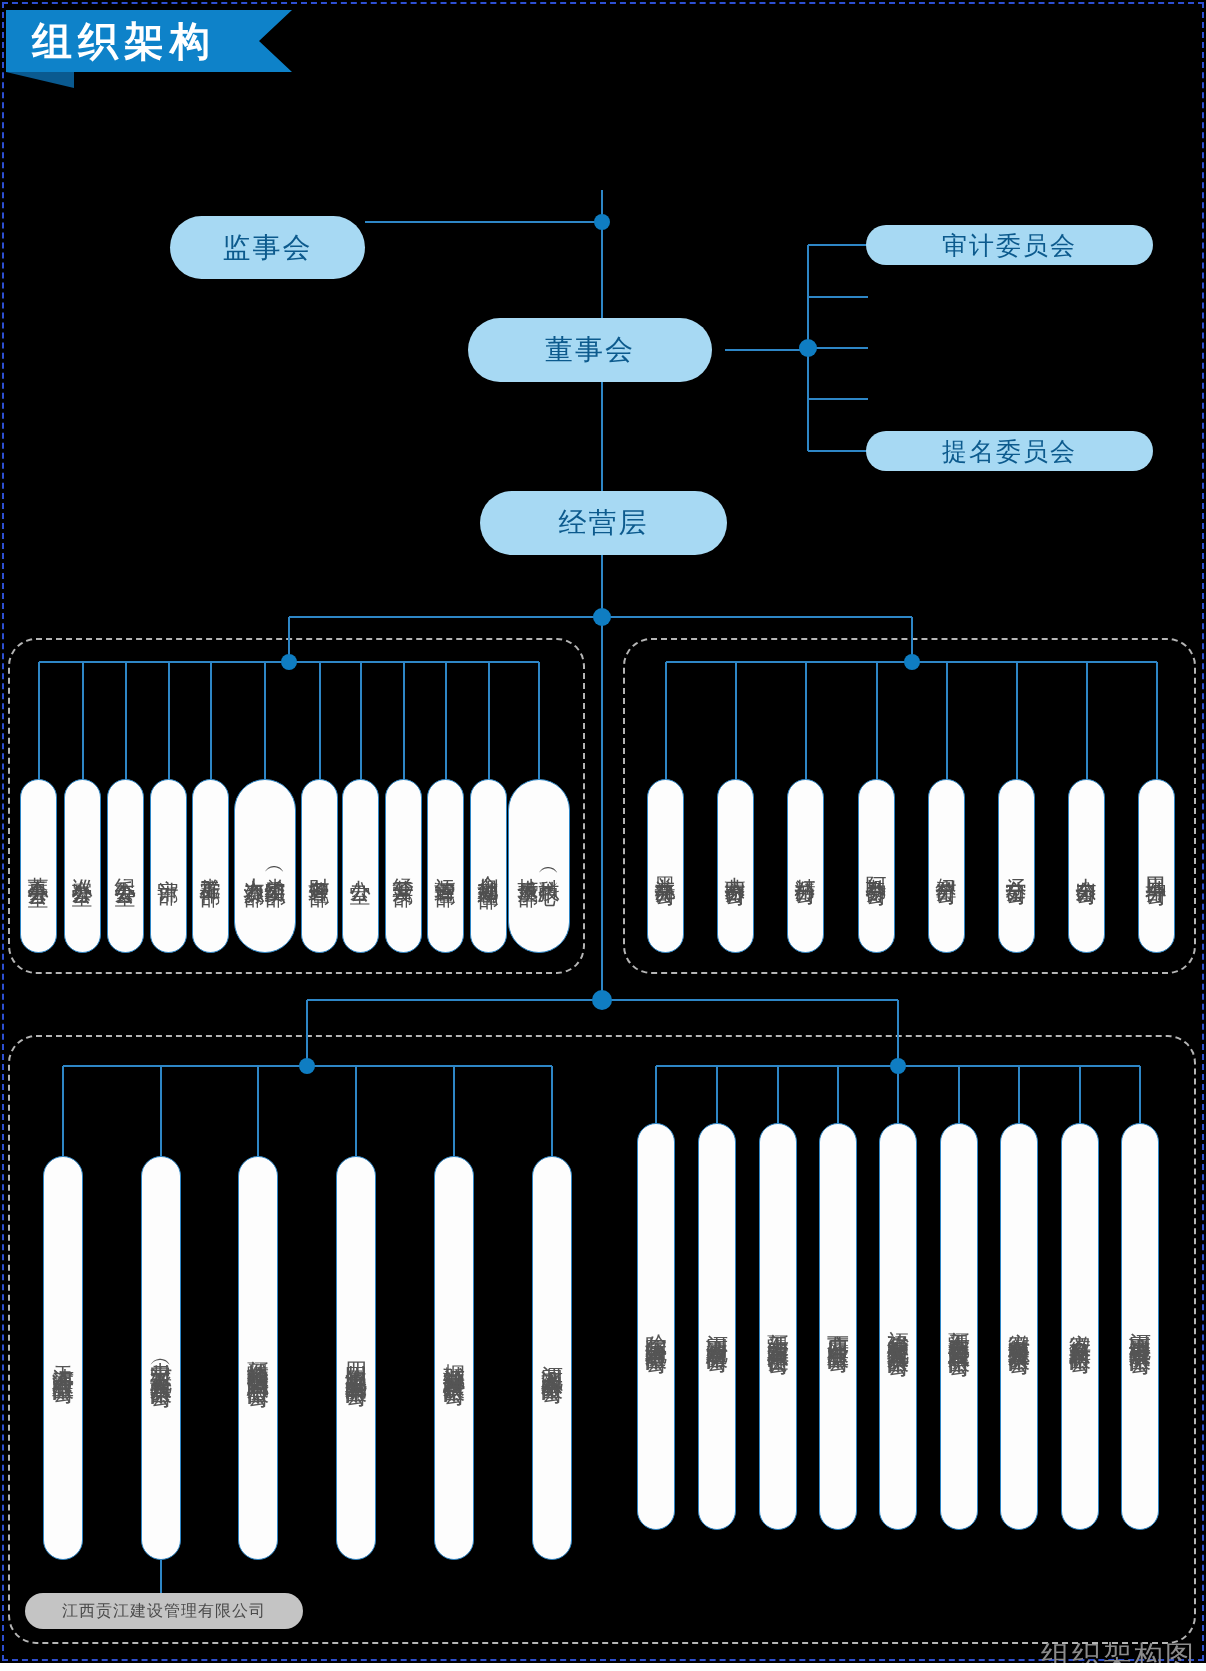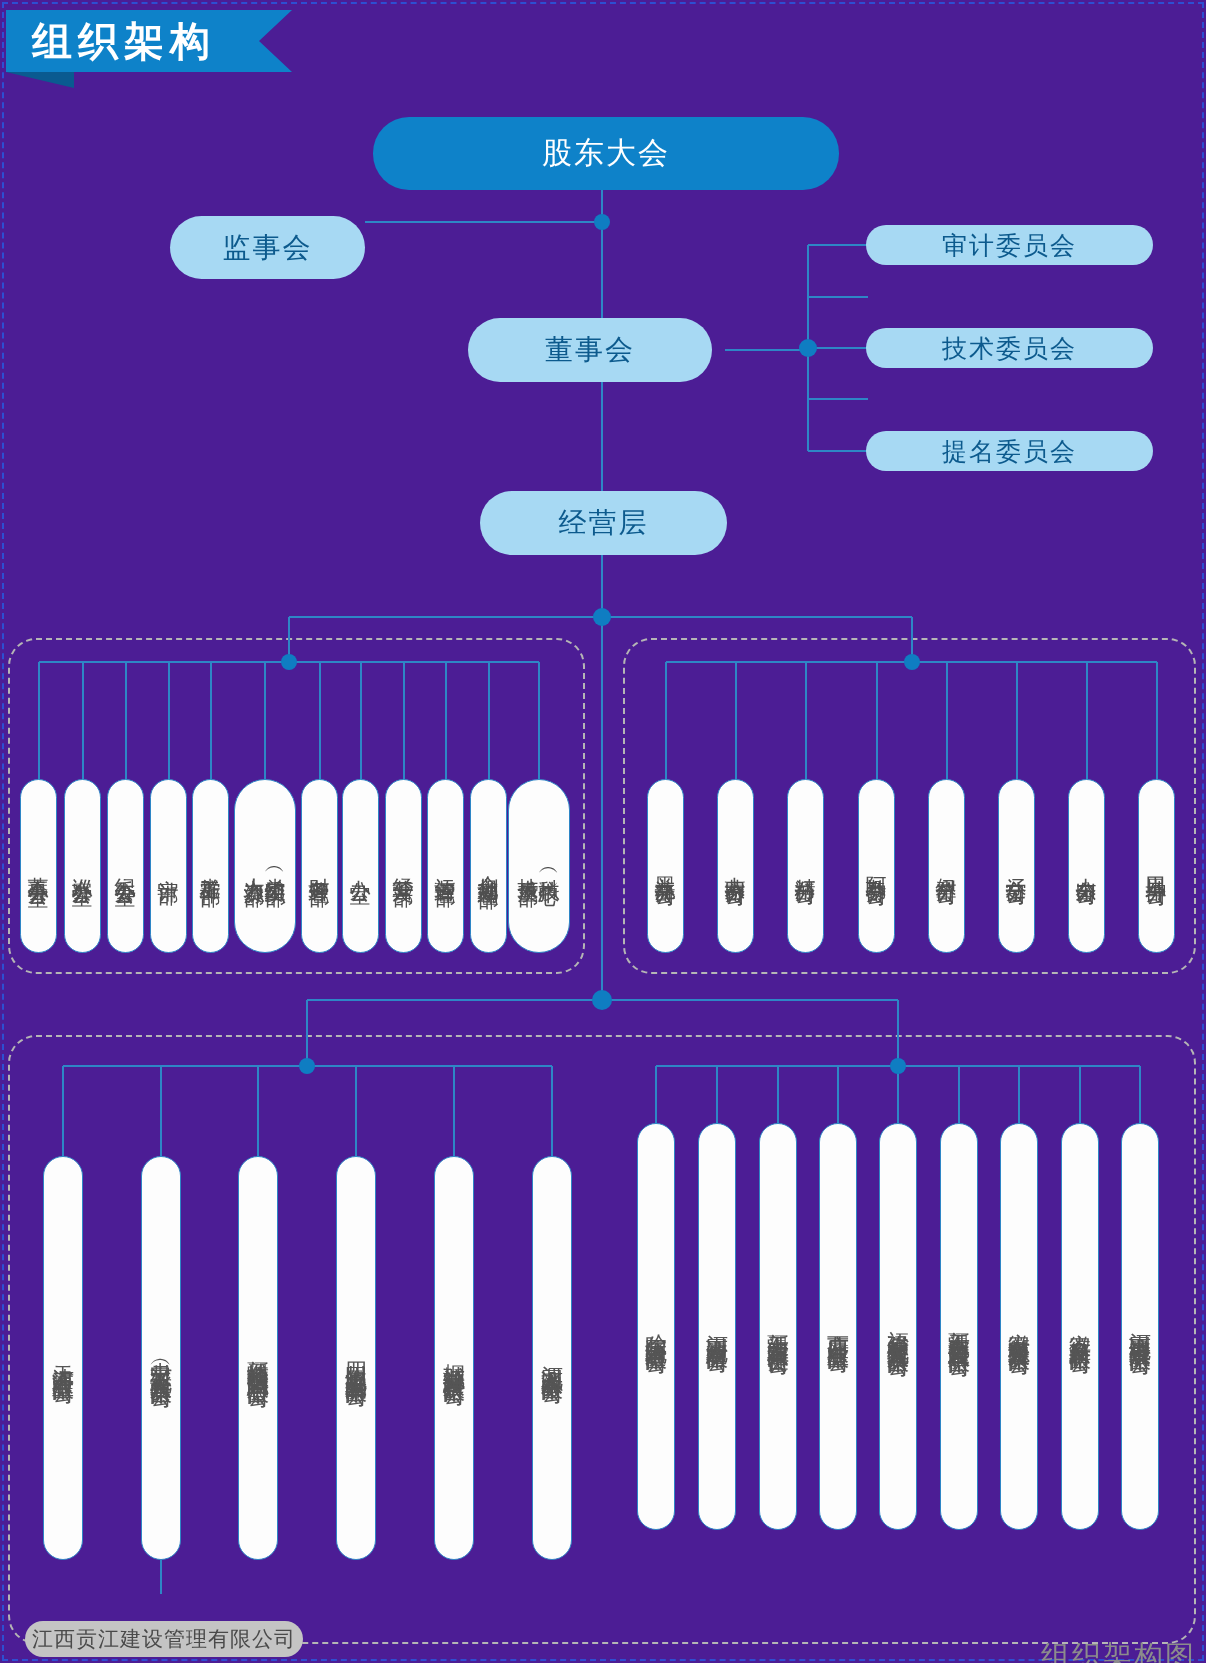--- a/index.html
+++ b/index.html
@@ -1,16 +1,16 @@
 <!DOCTYPE html>
 <html><head>
 <meta charset="utf-8">
 <style>
   html,body{margin:0;padding:0;background:#ffffff;}
-  .page{position:relative;width:1206px;height:1663px;background:#4c1d95;overflow:hidden;
+  .page{position:relative;width:1206px;height:1663px;background:#000000;overflow:hidden;
         font-family:"Liberation Sans","DejaVu Sans",sans-serif;}
   .page-border{position:absolute;inset:2px;border:2px dashed #2d4fd2;pointer-events:none;z-index:0;}
   
   .banner{position:absolute;left:6px;top:10px;width:286px;height:62px;background:#0e82c9;
           clip-path:polygon(0 0,100% 0,calc(100% - 33px) 50%,100% 100%,0 100%);
           display:flex;align-items:center;z-index:5;}
   .banner-text{color:#fff;font-size:40px;font-weight:bold;letter-spacing:6px;padding-left:26px;}
   .banner-fold{position:absolute;left:6px;top:72px;width:68px;height:16px;background:#0a5a90;
           clip-path:polygon(0 0,100% 0,100% 100%);z-index:4;}
   
@@ -27,21 +27,21 @@
   .group{position:absolute;border:2px dashed #b5b5b5;border-radius:28px;z-index:1;background:transparent;}
   
   .pill{position:absolute;background:#fdfdfd;border:1.5px solid #2e86c6;z-index:3;
         display:flex;flex-direction:row;align-items:center;justify-content:center;box-sizing:border-box;}
   .vt{writing-mode:vertical-rl;text-orientation:mixed;line-height:1;color:#4f4f4f;
       font-size:21px;letter-spacing:2px;}
   .pill.low .vt{font-size:22px;letter-spacing:2px;color:#555;}
   
   .gray-box{position:absolute;left:25px;top:1593px;width:278px;height:36px;background:#c4c4c4;
         border-radius:18px;display:flex;align-items:center;justify-content:center;z-index:3;
-        color:#4a4a4a;font-size:21px;letter-spacing:1px;font-weight:500;margin-top:28px;}
+        color:#4a4a4a;font-size:16px;letter-spacing:1px;font-weight:500;}
   .corner-caption{position:absolute;right:10px;top:1637px;color:#8c8c8c;font-size:29px;
         letter-spacing:2px;z-index:5;}
 </style>
 </head>
 <body>
 
 <div class="page">
   <div class="page-border"></div>
 
   <div class="banner">
@@ -120,27 +120,25 @@
     <circle cx="602" cy="222" r="8"></circle>
     <circle cx="808" cy="348" r="9"></circle>
     <circle cx="602" cy="617" r="9"></circle>
     <circle cx="289" cy="662" r="8"></circle>
     <circle cx="912" cy="662" r="8"></circle>
     <circle cx="602" cy="1000" r="10"></circle>
     <circle cx="307" cy="1066" r="8"></circle>
     <circle cx="898" cy="1066" r="8"></circle>
   </svg>
 
-  <div class="node dark" style="left:373px;top:117px;width:466px;height:73px;">股东大会</div>
   <div class="node lite" style="left:170px;top:190px;width:195px;height:63px;margin-top:26px;">监事会</div>
   <div class="node lite" style="left:468px;top:318px;width:244px;height:64px;">董事会</div>
   <div class="node cmte" style="left:866px;top:225px;width:287px;height:40px;">审计委员会</div>
 
   <div class="node lite" style="left:480px;top:491px;width:247px;height:64px;">经营层</div>
-  <div class="node cmte" style="left:866px;top:328px;width:287px;height:40px;">技术委员会</div>
   <div class="node cmte" style="left:866px;top:431px;width:287px;height:40px;">提名委员会</div>
 
   <div class="group" style="left:8px;top:638px;width:573px;height:332px;"></div>
   <div class="group" style="left:623px;top:638px;width:569px;height:332px;"></div>
   <div class="group" style="left:8px;top:1035px;width:1184px;height:605px;"></div>
 
   <div class="pill" style="left:20px;top:779px;width:37px;height:174px;border-radius:19px;">
     <span class="vt">董事会办公室</span>
       <span class="vt"></span>
   </div>

